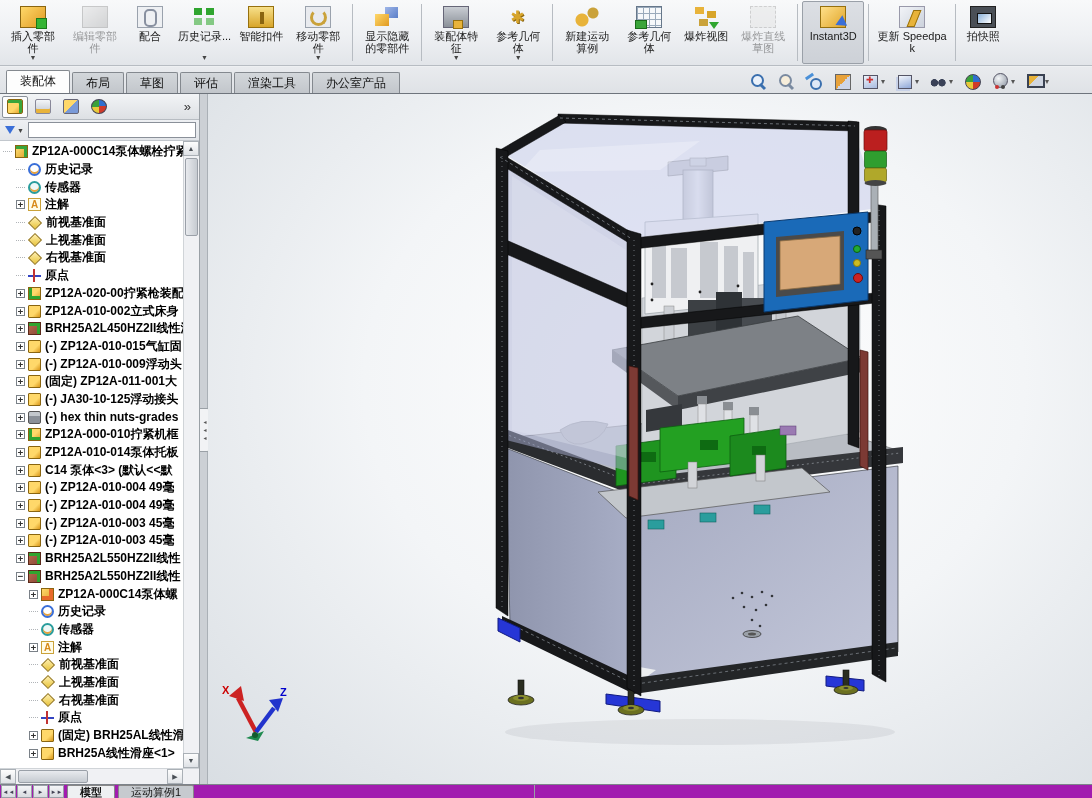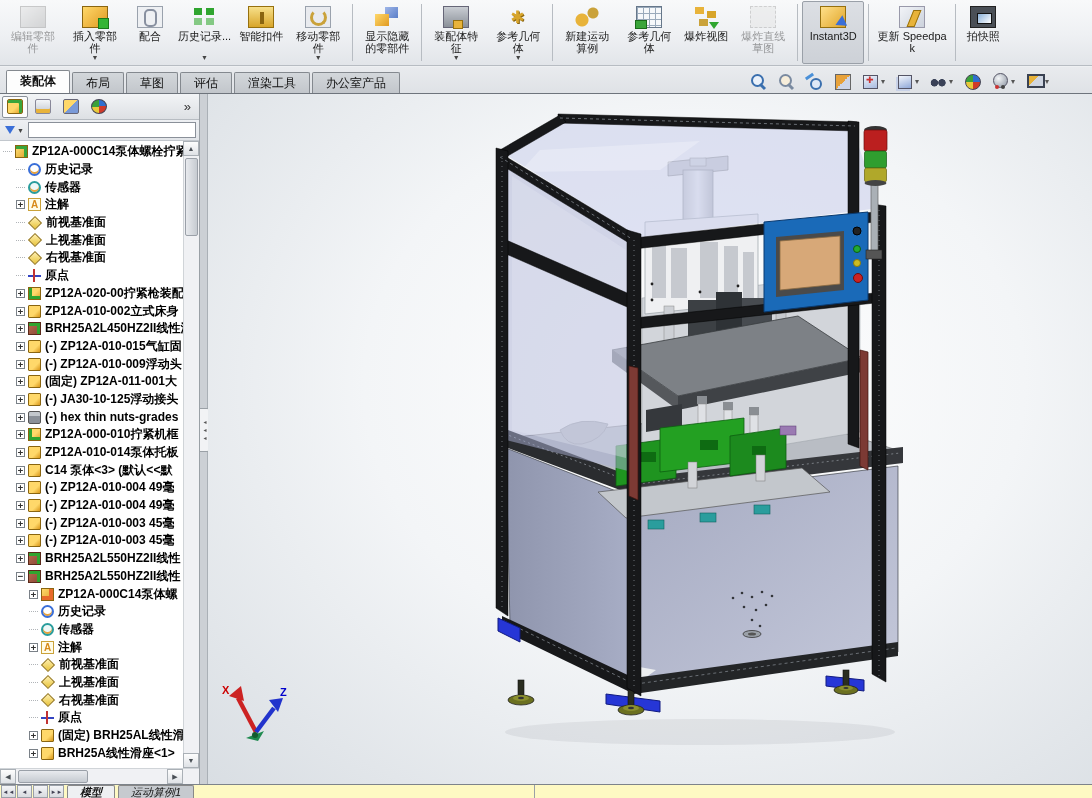--- a/index.html
+++ b/index.html
@@ -61,21 +61,21 @@
   .t-snapshot{background:#4a4f56;border:1px solid #222;}
   .t-snapshot::after{width:13px;height:9px;background:linear-gradient(135deg,#8ab0d8,#ffffff);left:6px;top:6px;border:1px solid #111;}
 
   
   #tabstrip{position:absolute;left:0;top:67px;width:1092px;height:27px;
     background:linear-gradient(180deg,#e9ebee,#dfe2e6);border-bottom:1px solid #6e747c;}
   #ctabs{position:absolute;left:6px;bottom:0;display:flex;align-items:flex-end;}
   .ctab{height:21px;padding:0 13px;margin-right:2px;font-size:12px;line-height:20px;color:#111;
     background:linear-gradient(180deg,#d3d7db,#c2c6cb);border:1px solid #84898f;border-bottom:none;
     border-radius:2px 2px 0 0;cursor:default;}
-  .ctab.active{background:#fdfdfd;height:23px;font-weight:bold;}
+  .ctab.active{background:#fdfdfd;height:23px;font-weight:normal;}
   #viewbar{position:absolute;right:40px;top:3px;display:flex;align-items:center;gap:4px;}
   .vbtn{display:flex;align-items:center;padding:2px 3px;border-radius:2px;}
   .vicon{width:18px;height:18px;display:inline-block;position:relative;}
   .vicon::after,.vicon::before{content:"";position:absolute;}
   .vdd{font-size:8px;color:#555;margin-left:2px;}
   .v-mag::before{width:9px;height:9px;border:2px solid #3a6fae;border-radius:50%;left:2px;top:2px;background:#eaf1fa;}
   .v-mag::after{width:7px;height:3px;background:#3a6fae;transform:rotate(45deg);right:1px;bottom:2px;}
   .v-mag2::before{width:9px;height:9px;border:2px solid #7a8aa0;border-radius:50%;left:2px;top:2px;background:#f6edda;}
   .v-mag2::after{width:7px;height:3px;background:#7a8aa0;transform:rotate(45deg);right:1px;bottom:2px;}
   .v-prev::before{width:8px;height:8px;border:2px solid #3a6fae;border-radius:50%;left:5px;top:6px;background:#dfe8f6;}
@@ -151,41 +151,41 @@
     border-left:none;border-radius:0 4px 4px 0;display:flex;flex-direction:column;align-items:center;justify-content:center;
     font-size:6px;color:#555;line-height:8px;}
 
   
   #viewport{position:absolute;left:208px;top:94px;width:884px;height:690px;
     background:radial-gradient(ellipse at 55% 42%,#ffffff 0%,#f3f5f7 48%,#d9dee3 100%);}
   #vp-svg{position:absolute;left:0;top:0;width:884px;height:690px;}
   #triad{position:absolute;left:10px;top:588px;width:72px;height:62px;}
 
   
-  #motionbar{position:absolute;left:0;top:784px;width:1092px;height:14px;background:#fef9c3;
-    border-top:1px solid #7d838a;display:flex;align-items:flex-start;font-style:italic;}
+  #motionbar{position:absolute;left:0;top:784px;width:1092px;height:14px;background:#a21caf;
+    border-top:1px solid #7d838a;display:flex;align-items:flex-start;}
   .mnav{width:15px;height:13px;border:1px solid #9aa0a8;background:linear-gradient(180deg,#f4f5f7,#d8dbe0);
     font-size:6px;color:#445;text-align:center;line-height:12px;margin-left:1px;}
   .mtab{height:13px;padding:0 12px;font-size:11px;line-height:13px;color:#111;border:1px solid #888;
     border-bottom:none;background:#c6cacf;margin-left:3px;border-radius:2px 2px 0 0;}
   .mtab.active{background:#eef0f2;font-weight:bold;}
   #motion-div{width:1px;height:14px;background:#9aa0a6;margin-left:340px;}
 </style>
 </head>
 <body>
 
 <div id="toolbar">
+    <div class="tbtn">
+      <div class="ti t-insert"></div>
+      <div class="tlbl">插入零部件</div>
+      <div class="tdd">▼</div>
+    </div>
     <div class="tbtn disabled">
       <div class="ti t-edit"></div>
       <div class="tlbl">编辑零部件</div>
-    </div>
-    <div class="tbtn">
-      <div class="ti t-insert"></div>
-      <div class="tlbl">插入零部件</div>
-      <div class="tdd">▼</div>
     </div>
     <div class="tbtn">
       <div class="ti t-mate"></div>
       <div class="tlbl">配合</div>
     </div>
     <div class="tbtn">
       <div class="ti t-linear"></div>
       <div class="tlbl">历史记录...</div>
       <div class="tdd">▼</div>
     </div>

